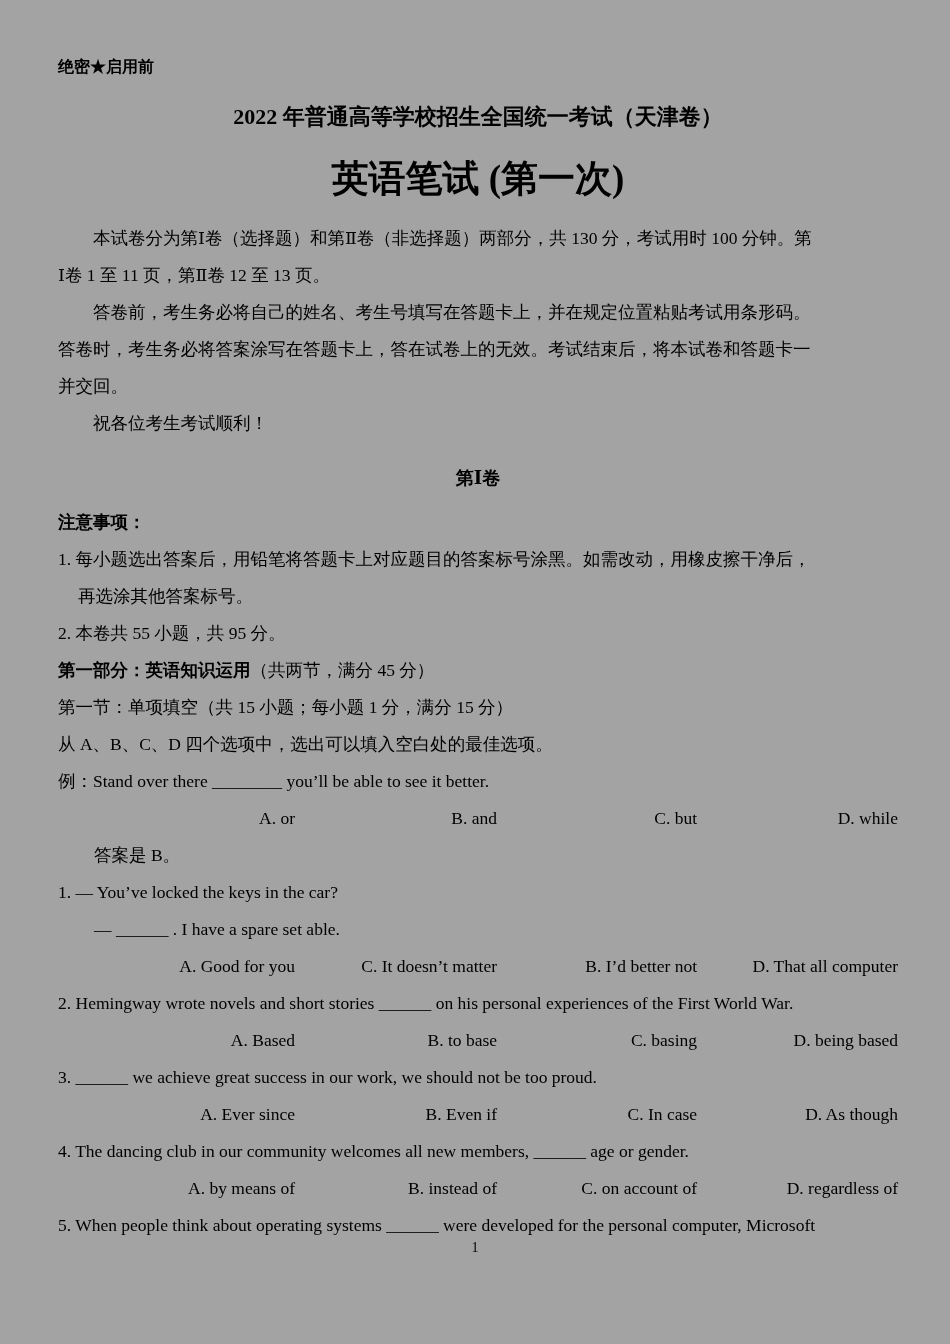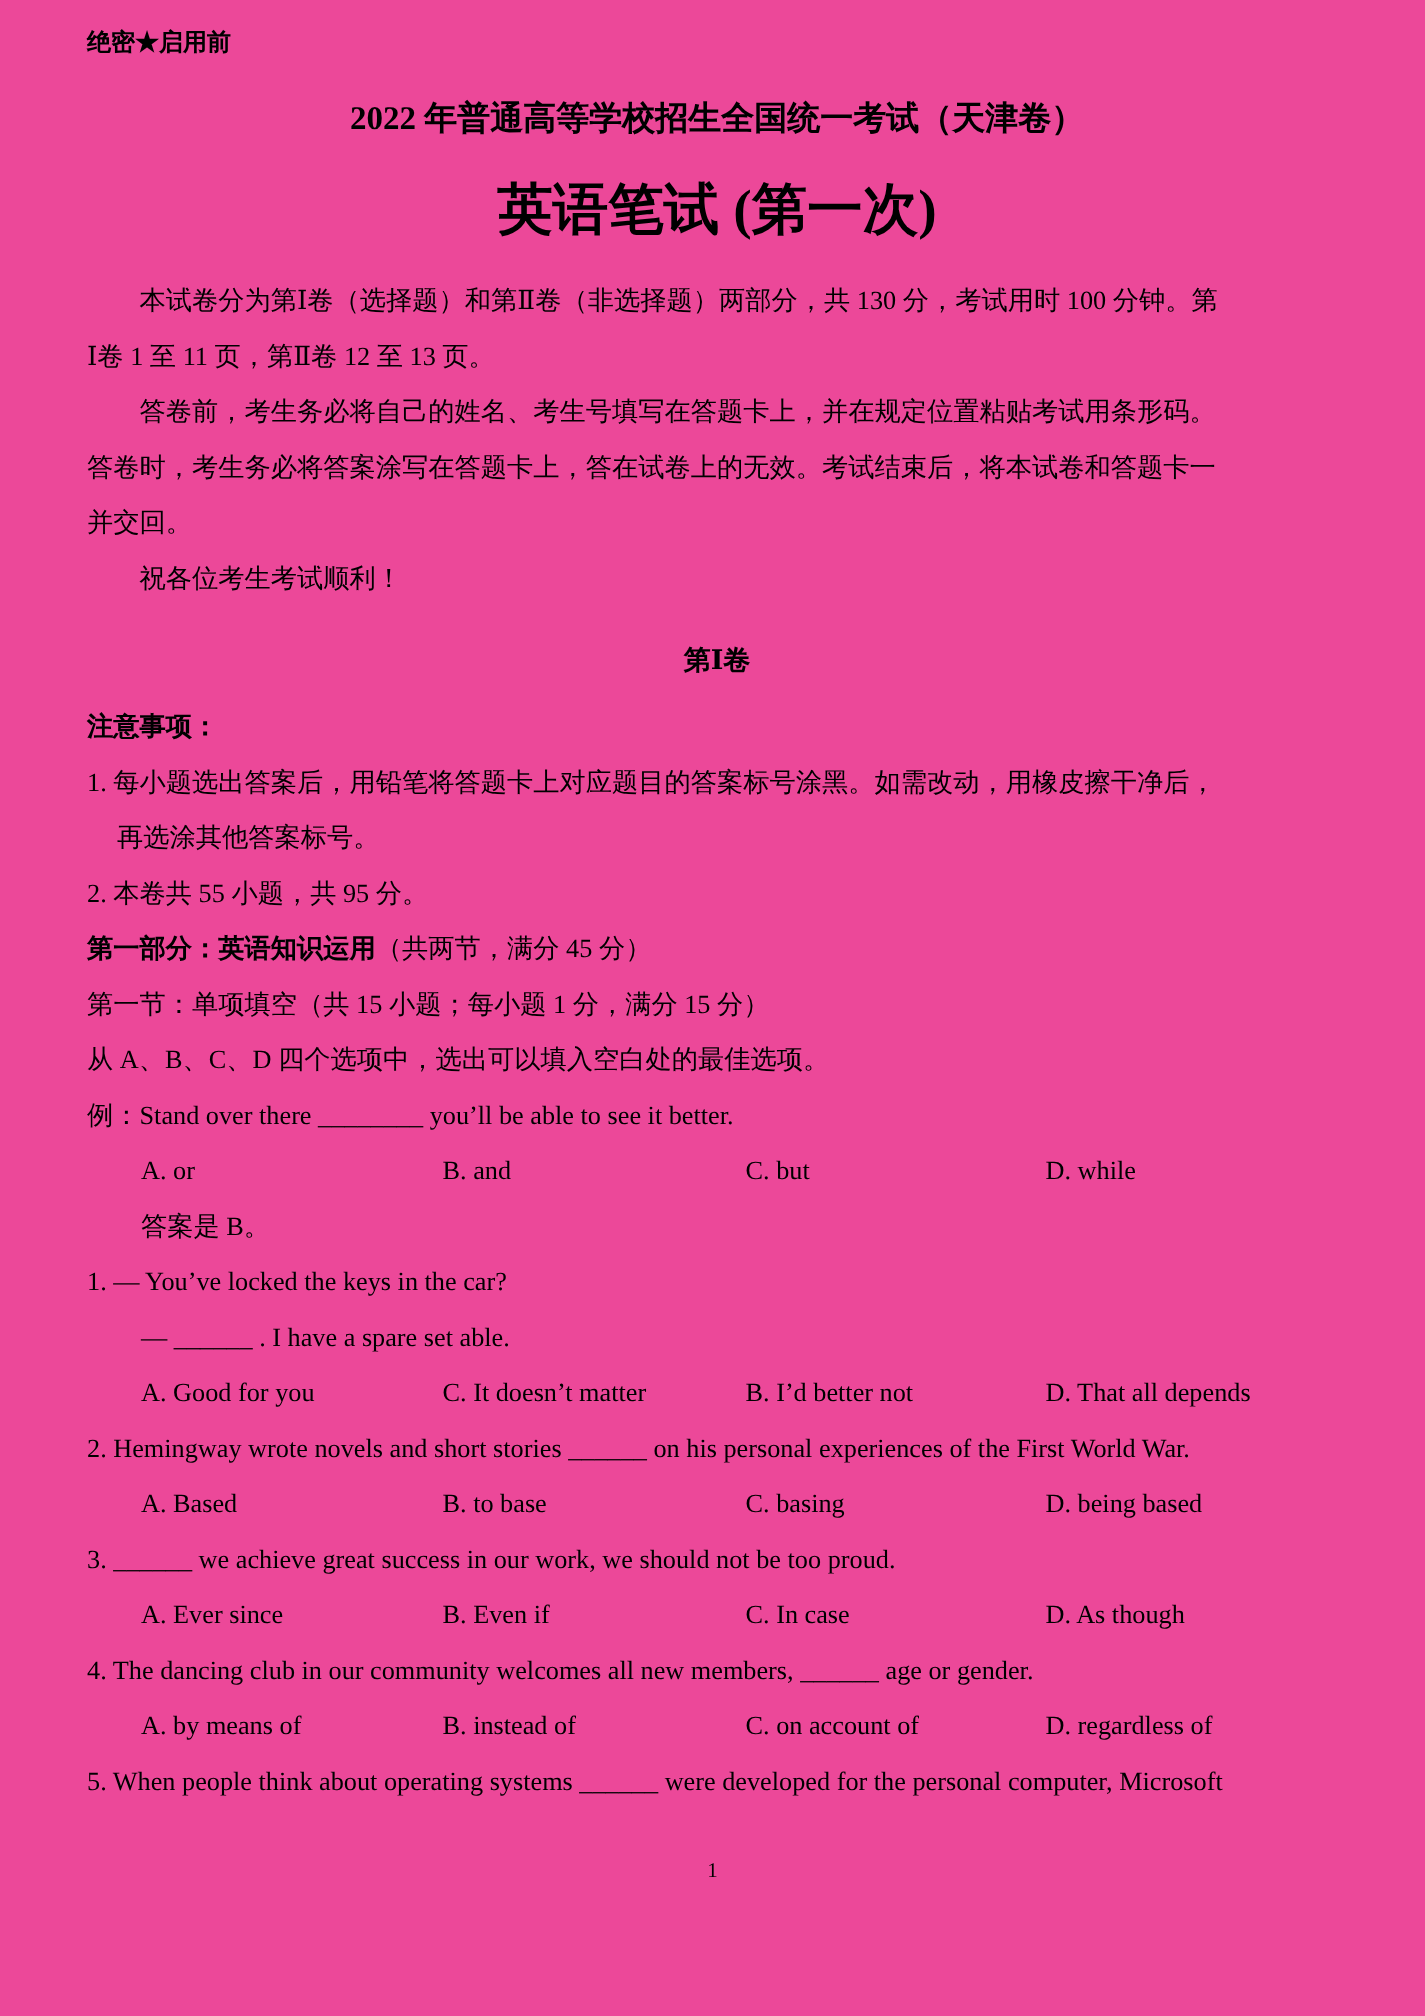--- a/index.html
+++ b/index.html
@@ -5,27 +5,27 @@
   html, body {
     margin: 0;
     padding: 0;
     background: #ffffff;
   }
   .page {
     position: relative;
     width: 950px;
     height: 1344px;
     margin: 0 auto;
-    background: #ec4899;
+    background: #a3a3a3;
     color: #000000;
     font-family: "Liberation Serif", "DejaVu Serif", serif;
     font-size: 17.5px;
     line-height: 37px;
     box-sizing: border-box;
-    padding: 18px 52px 0 58px;
+    padding: 56px 52px 0 58px;
     overflow: hidden;
   }
   .classification {
     font-weight: bold;
     font-size: 16px;
     line-height: 22px;
   }
   .exam-title {
     margin: 24px 0 0 0;
     text-align: center;
@@ -69,20 +69,21 @@
   .stem-cont, .answer-line {
     margin-left: 36px;
   }
   .options {
     display: grid;
     grid-template-columns: 201px 202px 200px 1fr;
     margin-left: 36px;
   }
   .options span {
     white-space: nowrap;
+    text-align: right;
   }
   .page-number {
     position: absolute;
     top: 1238px;
     left: 0;
     right: 0;
     text-align: center;
     font-size: 14px;
     line-height: 20px;
   }
@@ -132,21 +133,21 @@
     <div class="line answer-line">答案是 B。</div>
   </div>
 
   <div>
     <div class="line">1. — You’ve locked the keys in the car?</div>
     <div class="line stem-cont">— ______ . I have a spare set able.</div>
     <div class="options">
       <span>A. Good for you</span>
       <span>C. It doesn’t matter</span>
       <span>B. I’d better not</span>
-      <span>D. That all depends</span>
+      <span>D. That all computer</span>
     </div>
   </div>
 
   <div>
     <div class="line">2. Hemingway wrote novels and short stories ______ on his personal experiences of the First World War.</div>
     <div class="options">
       <span>A. Based</span>
       <span>B. to base</span>
       <span>C. basing</span>
       <span>D. being based</span>

